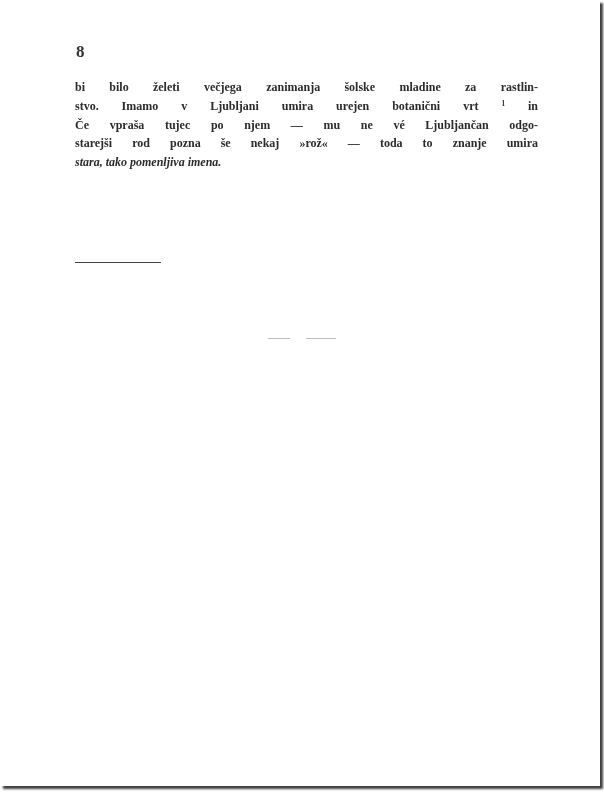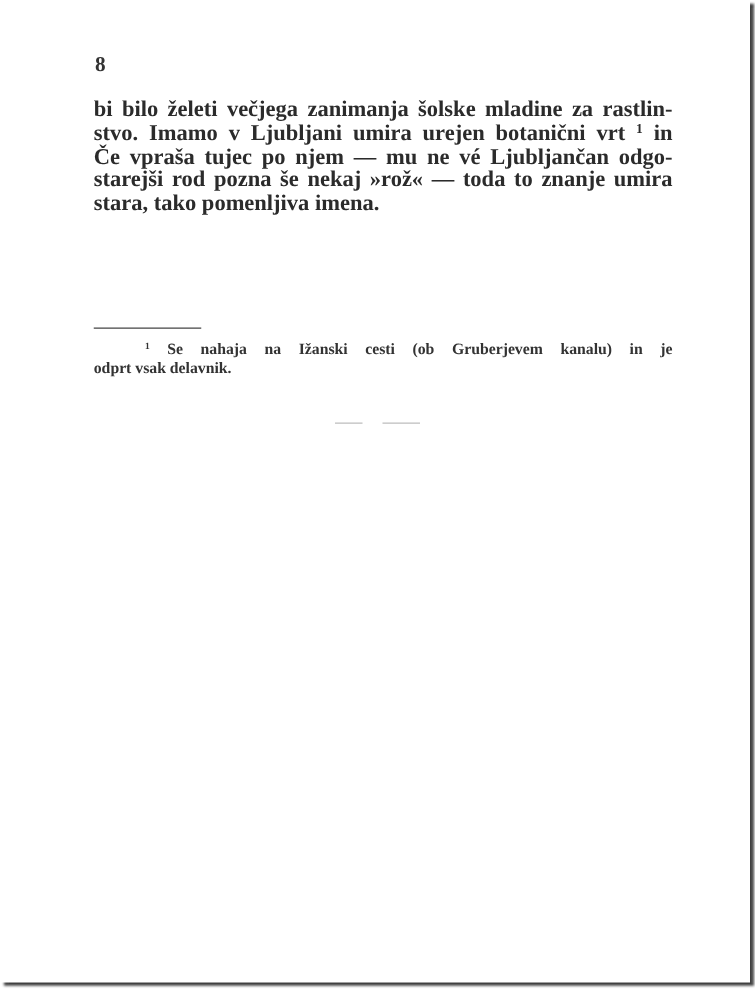--- a/index.html
+++ b/index.html
@@ -32,33 +32,34 @@
       font-size: 17px;
       font-weight: bold;
       color: #333;
     }
     .body-text {
       position: absolute;
       left: 75px;
       top: 78px;
       width: 463px;
       font-family: "Liberation Serif", serif;
-      font-size: 18px;
+      font-size: 12px;
       font-weight: bold;
       line-height: 18.8px;
       color: #2b2b2b;
     }
     .body-text .line {
       display: block;
       white-space: nowrap;
       text-align: justify;
       text-align-last: justify;
     }
     .body-text .line.last {
       text-align-last: left;
+      font-style: italic;
     }
     .footnote-rule {
       position: absolute;
       left: 75px;
       top: 262px;
       width: 86px;
       height: 1px;
       background: #444;
     }
     .footnote {
@@ -108,21 +109,17 @@
   <div class="body-text">
     <span class="line">bi bilo želeti večjega zanimanja šolske mladine za rastlin-</span>
     <span class="line"><span>stvo. Imamo v Ljubljani umira urejen botanični vrt</span> <sup>1</sup> <span>in</span></span>
     <span class="line">Če vpraša tujec po njem — mu ne vé Ljubljančan odgo-</span>
     <span class="line">starejši rod pozna še nekaj »rož« — toda to znanje umira</span>
     <span class="line last">stara, tako pomenljiva imena.</span>
   </div>
 
   <div class="footnote-rule"></div>
 
-  <div class="footnote">
-    <span class="line first"><sup>1</sup> <span>Se nahaja na Ižanski cesti (ob Gruberjevem kanalu) in je</span></span>
-    <span class="line last">odprt vsak delavnik.</span>
-  </div>
 
   <div class="end-mark a"></div>
   <div class="end-mark b"></div>
 
 </div>
 
 </body></html>

